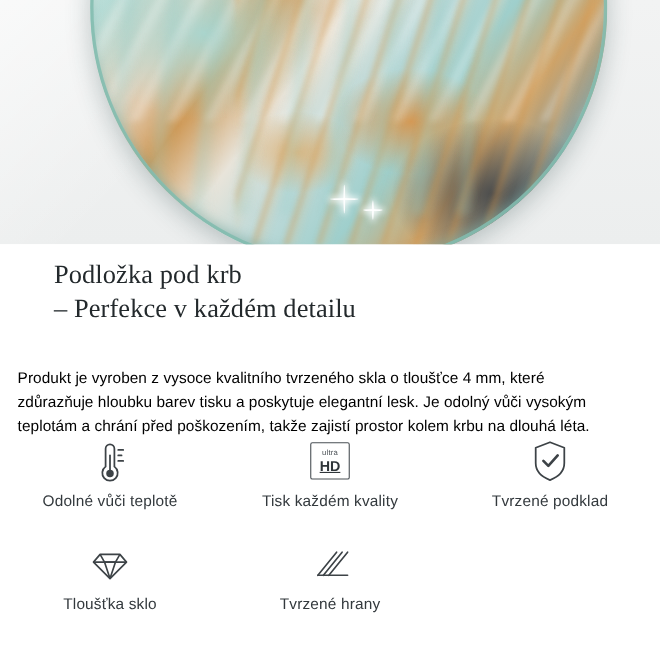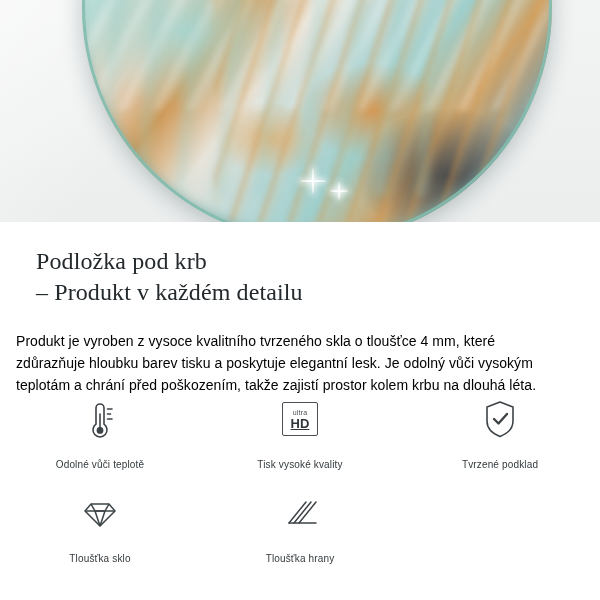--- a/index.html
+++ b/index.html
@@ -170,22 +170,22 @@
     top: 222px;
     left: 0;
     width: 600px;
   }
   .headline {
     font-family: "Liberation Serif", serif;
     font-size: 24px;
     line-height: 31px;
     color: #23292c;
     font-weight: 400;
-    margin: 0;
-    padding: 24px 36px 0 36px;
+    margin: 13px;
+    padding: 0 36px 0 36px;
     letter-spacing: 0.1px;
   }
   .headline .l2 {
     display: block;
   }
   .paragraph {
     margin: 0;
     padding: 22px 34px 0 16px;
     font-size: 14px;
     line-height: 22px;
@@ -210,22 +210,22 @@
     align-items: center;
     justify-content: flex-start;
   }
   .feature-icon {
     height: 46px;
     display: flex;
     align-items: center;
     justify-content: center;
   }
   .feature-label {
-    margin-top: 17px;
-    font-size: 10px;
+    margin-top: 5px;
+    font-size: 14px;
     color: #33393d;
     text-align: center;
     letter-spacing: 0.15px;
   }
   .hd-box {
     width: 34px;
     height: 32px;
     border: 1.6px solid #4a5055;
     border-radius: 2px;
     display: flex;
@@ -263,21 +263,21 @@
       <div class="disc-edge"></div>
     </div>
     <div class="disc-rim"></div>
     <div class="sparkle s1"></div>
     <div class="sparkle s2"></div>
   </div>
 
   <div class="content">
     <h1 class="headline">
       <span class="l1">Podložka pod krb</span>
-      <span class="l2">– Produkt v každém detailu</span>
+      <span class="l2">– Perfekce v každém detailu</span>
     </h1>
     <p class="paragraph">Produkt je vyroben z vysoce kvalitního tvrzeného skla o tloušťce 4 mm, které zdůrazňuje hloubku barev tisku a poskytuje elegantní lesk. Je odolný vůči vysokým teplotám a chrání před poškozením, takže zajistí prostor kolem krbu na dlouhá léta.</p>
   </div>
 
   <div class="features">
 
     <div class="feature">
       <div class="feature-icon">
         <svg width="44" height="46" viewBox="0 0 44 46">
           <g stroke="#3d4347" stroke-width="1.6" fill="none" stroke-linecap="round">
@@ -293,21 +293,21 @@
       <div class="feature-label">Odolné vůči teplotě</div>
     </div>
 
     <div class="feature">
       <div class="feature-icon">
         <div class="hd-box">
           <span class="ultra">ultra</span>
           <span class="hd">HD</span>
         </div>
       </div>
-      <div class="feature-label">Tisk vysoké kvality</div>
+      <div class="feature-label">Tisk každém kvality</div>
     </div>
 
     <div class="feature">
       <div class="feature-icon">
         <svg width="40" height="46" viewBox="0 0 40 46">
           <path d="M20 6 L33 11 V25 c0 8 -6.5 13 -13 15.5 C13.5 38 7 33 7 25 V11 Z" fill="none" stroke="#3d4347" stroke-width="1.6" stroke-linejoin="round"></path>
           <path d="M14 23 l4.5 4.5 L27 18" fill="none" stroke="#3d4347" stroke-width="2.4" stroke-linecap="round" stroke-linejoin="round"></path>
         </svg>
       </div>
       <div class="feature-label">Tvrzené podklad</div>
@@ -332,18 +332,18 @@
       <div class="feature-icon">
         <svg width="44" height="40" viewBox="0 0 44 40">
           <g stroke="#3d4347" stroke-width="1.5" stroke-linecap="round" fill="none">
             <path d="M11 30 L28 9"></path>
             <path d="M16 30 L33 9"></path>
             <path d="M21 30 L38 9"></path>
             <path d="M11 30 H38"></path>
           </g>
         </svg>
       </div>
-      <div class="feature-label">Tloušťka hrany</div>
+      <div class="feature-label">Tvrzené hrany</div>
     </div>
 
 
   </div>
 </div>
 
 </body></html>

